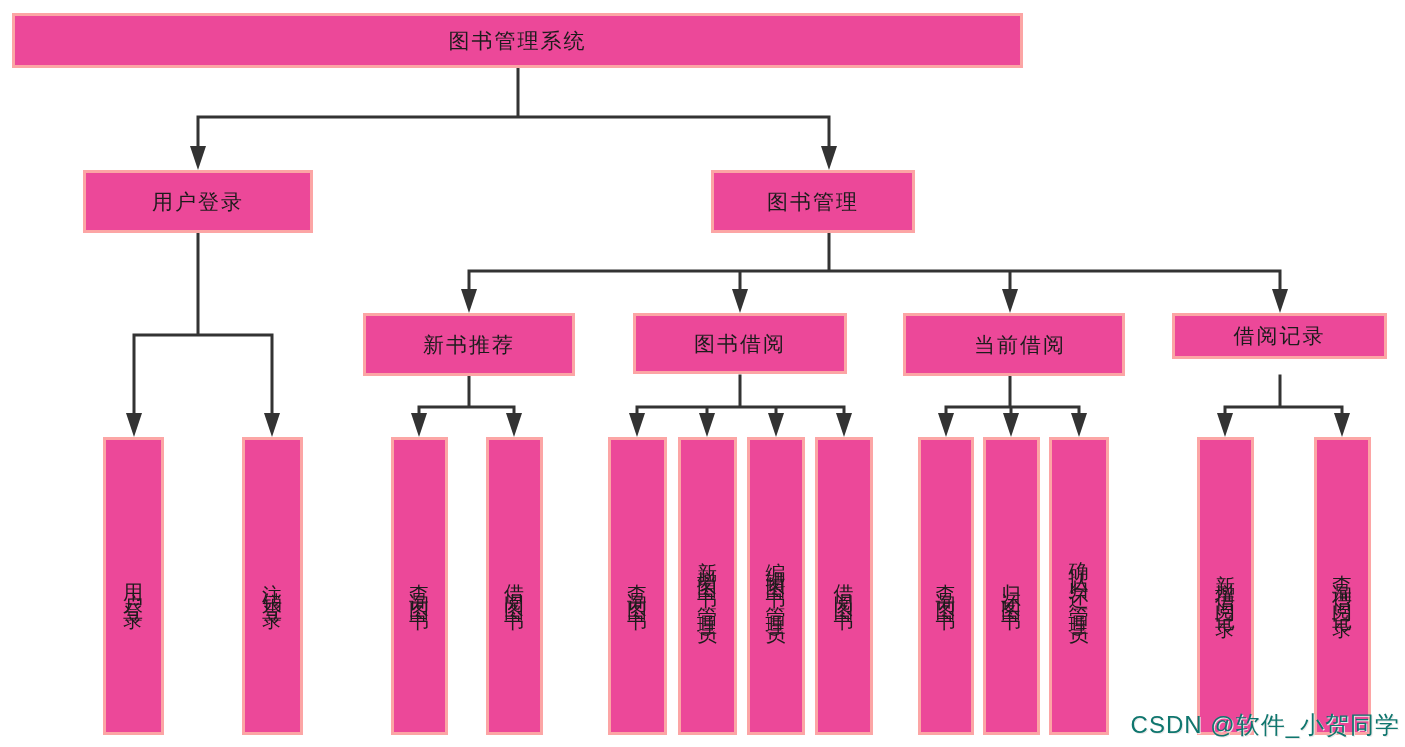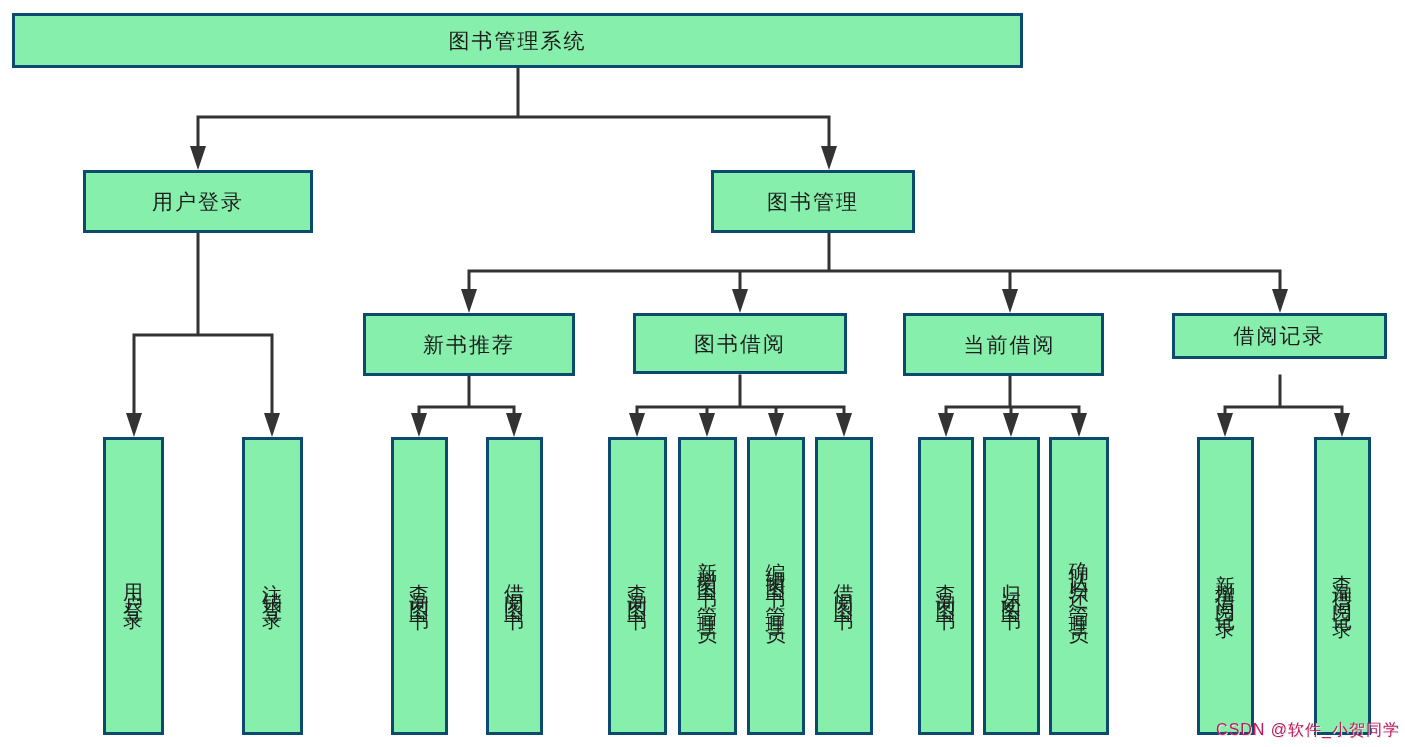--- a/index.html
+++ b/index.html
@@ -12,22 +12,22 @@
     font-family: "Liberation Sans", sans-serif;
   }
   #connector-svg {
     position: absolute;
     left: 0; top: 0;
     width: 1405px; height: 747px;
   }
   .box {
     position: absolute;
     box-sizing: border-box;
-    border: 3px solid #0c4a6e;
-    background: #86efac;
+    border: 3px solid #fca5a5;
+    background: #ec4899;
     display: flex;
     align-items: center;
     justify-content: center;
     color: #1c1c1c;
     font-size: 21px;
     letter-spacing: 2px;
     white-space: nowrap;
   }
   .vbox {
     font-size: 20px;
@@ -37,22 +37,22 @@
     writing-mode: vertical-rl;
     text-orientation: mixed;
     letter-spacing: 9px;
     line-height: 1.1;
     white-space: nowrap;
   }
   #watermark {
     position: absolute;
     right: 5px;
     bottom: 6px;
-    font-size: 16px;
-    color: #be185d;
+    font-size: 24px;
+    color: #0f766e;
     letter-spacing: 1px;
     text-shadow: 1px 1px 0 #e8e8e8;
   }
 </style>
 </head>
 <body>
 
 <div id="canvas">
 
   <svg id="connector-svg" viewBox="0 0 1405 747" xmlns="http://www.w3.org/2000/svg">
@@ -105,21 +105,21 @@
   <div class="box" style="left:711px; top:170px; width:204px; height:63px;">
     <span>图书管理</span>
   </div>
 
   <div class="box" style="left:363px; top:313px; width:212px; height:63px;">
     <span>新书推荐</span>
   </div>
   <div class="box" style="left:633px; top:313px; width:214px; height:61px;">
     <span>图书借阅</span>
   </div>
-  <div class="box" style="left:903px; top:313px; width:201px; height:63px;padding-left:12px;">
+  <div class="box" style="left:903px; top:313px; width:222px; height:63px;padding-left:12px;">
     <span>当前借阅</span>
   </div>
   <div class="box" style="left:1172px; top:313px; width:215px; height:46px;">
     <span>借阅记录</span>
   </div>
 
   <div class="box vbox" style="left:103px; top:437px; width:61px; height:298px;">
     <span class="vt">用户登录</span>
   </div>
   <div class="box vbox" style="left:242px; top:437px; width:61px; height:298px;">

